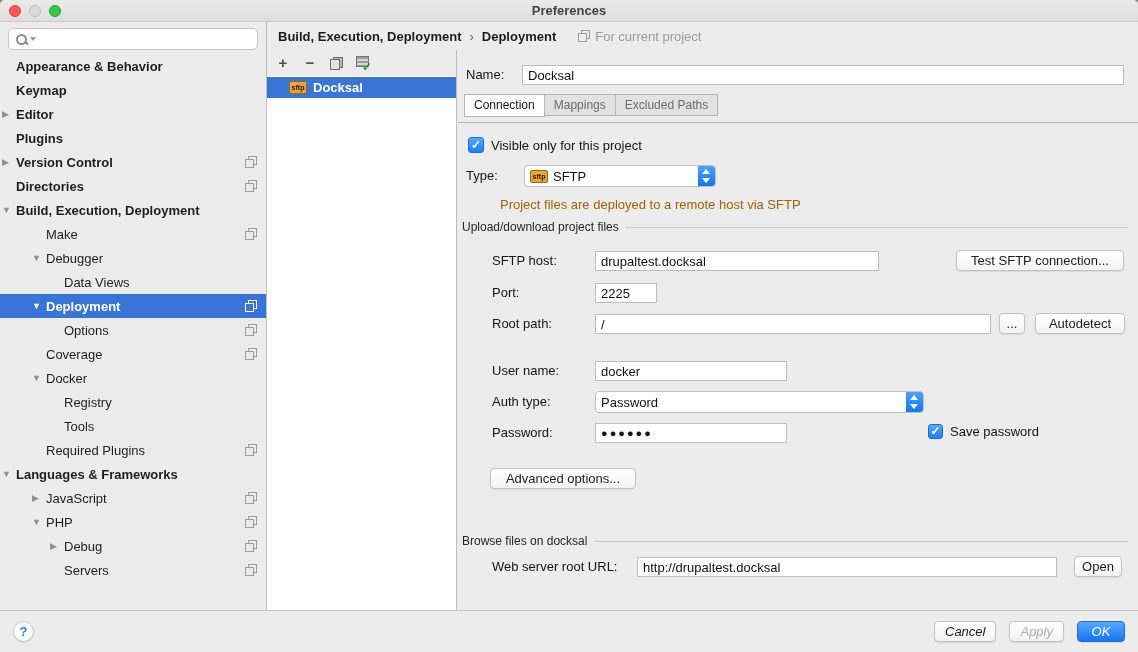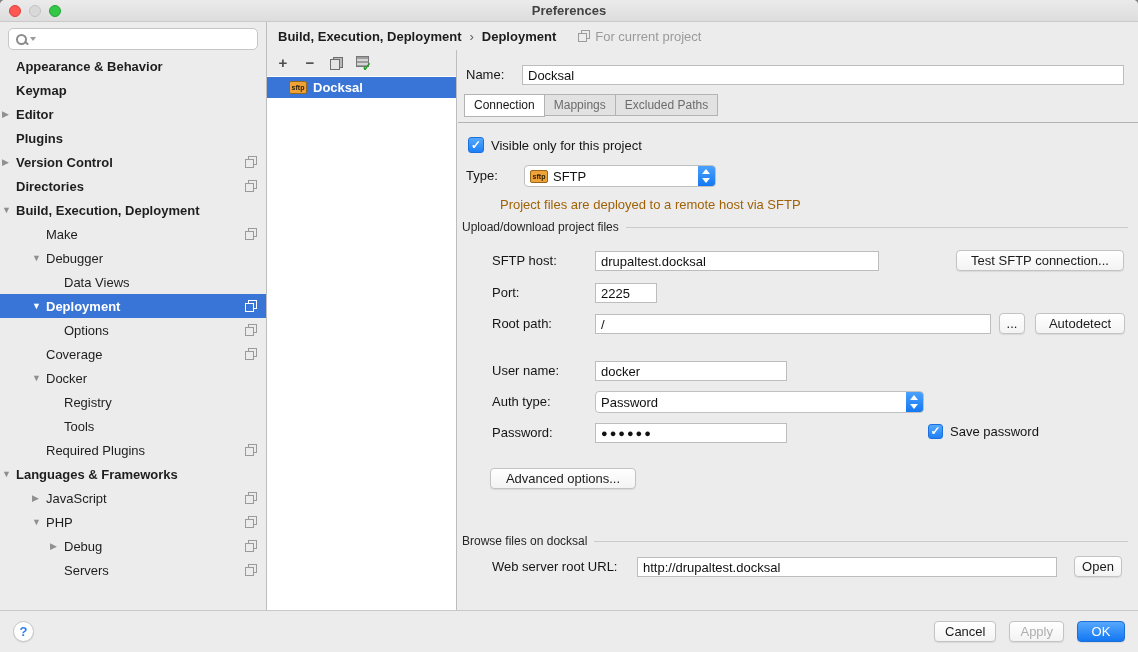--- a/index.html
+++ b/index.html
@@ -111,21 +111,21 @@
   .btn.disabled{ color:#aeaeae; }
   .btn.primary{ background:linear-gradient(#57a8fd,#1277f2); border-color:#1b6fd8; color:#fff; }
 
   
   .footer{ position:absolute; left:0; right:0; bottom:0; height:42px; background:#ececec;
            border-top:1px solid #c9c9c9; display:flex; align-items:center; padding:0 13px; gap:13px; }
   .help-btn{ width:21px; height:21px; border-radius:50%; background:#fff; border:1px solid #c5c5c5;
              color:#2d7ff0; font-size:13px; font-weight:bold; text-align:center; line-height:19px;
              box-shadow:0 1px 1px rgba(0,0,0,.08); }
   .footer .spacer{ flex:1; }
-  .footer .btn{ min-width:48px; padding:0 10px; }
+  .footer .btn{ min-width:48px; padding:0 10px;font-style:italic; }
 </style>
 </head>
 <body>
 
 <div class="window">
 
   <div class="titlebar">
     <div class="lights">
       <span class="light red"></span>
       <span class="light yellow"></span>

